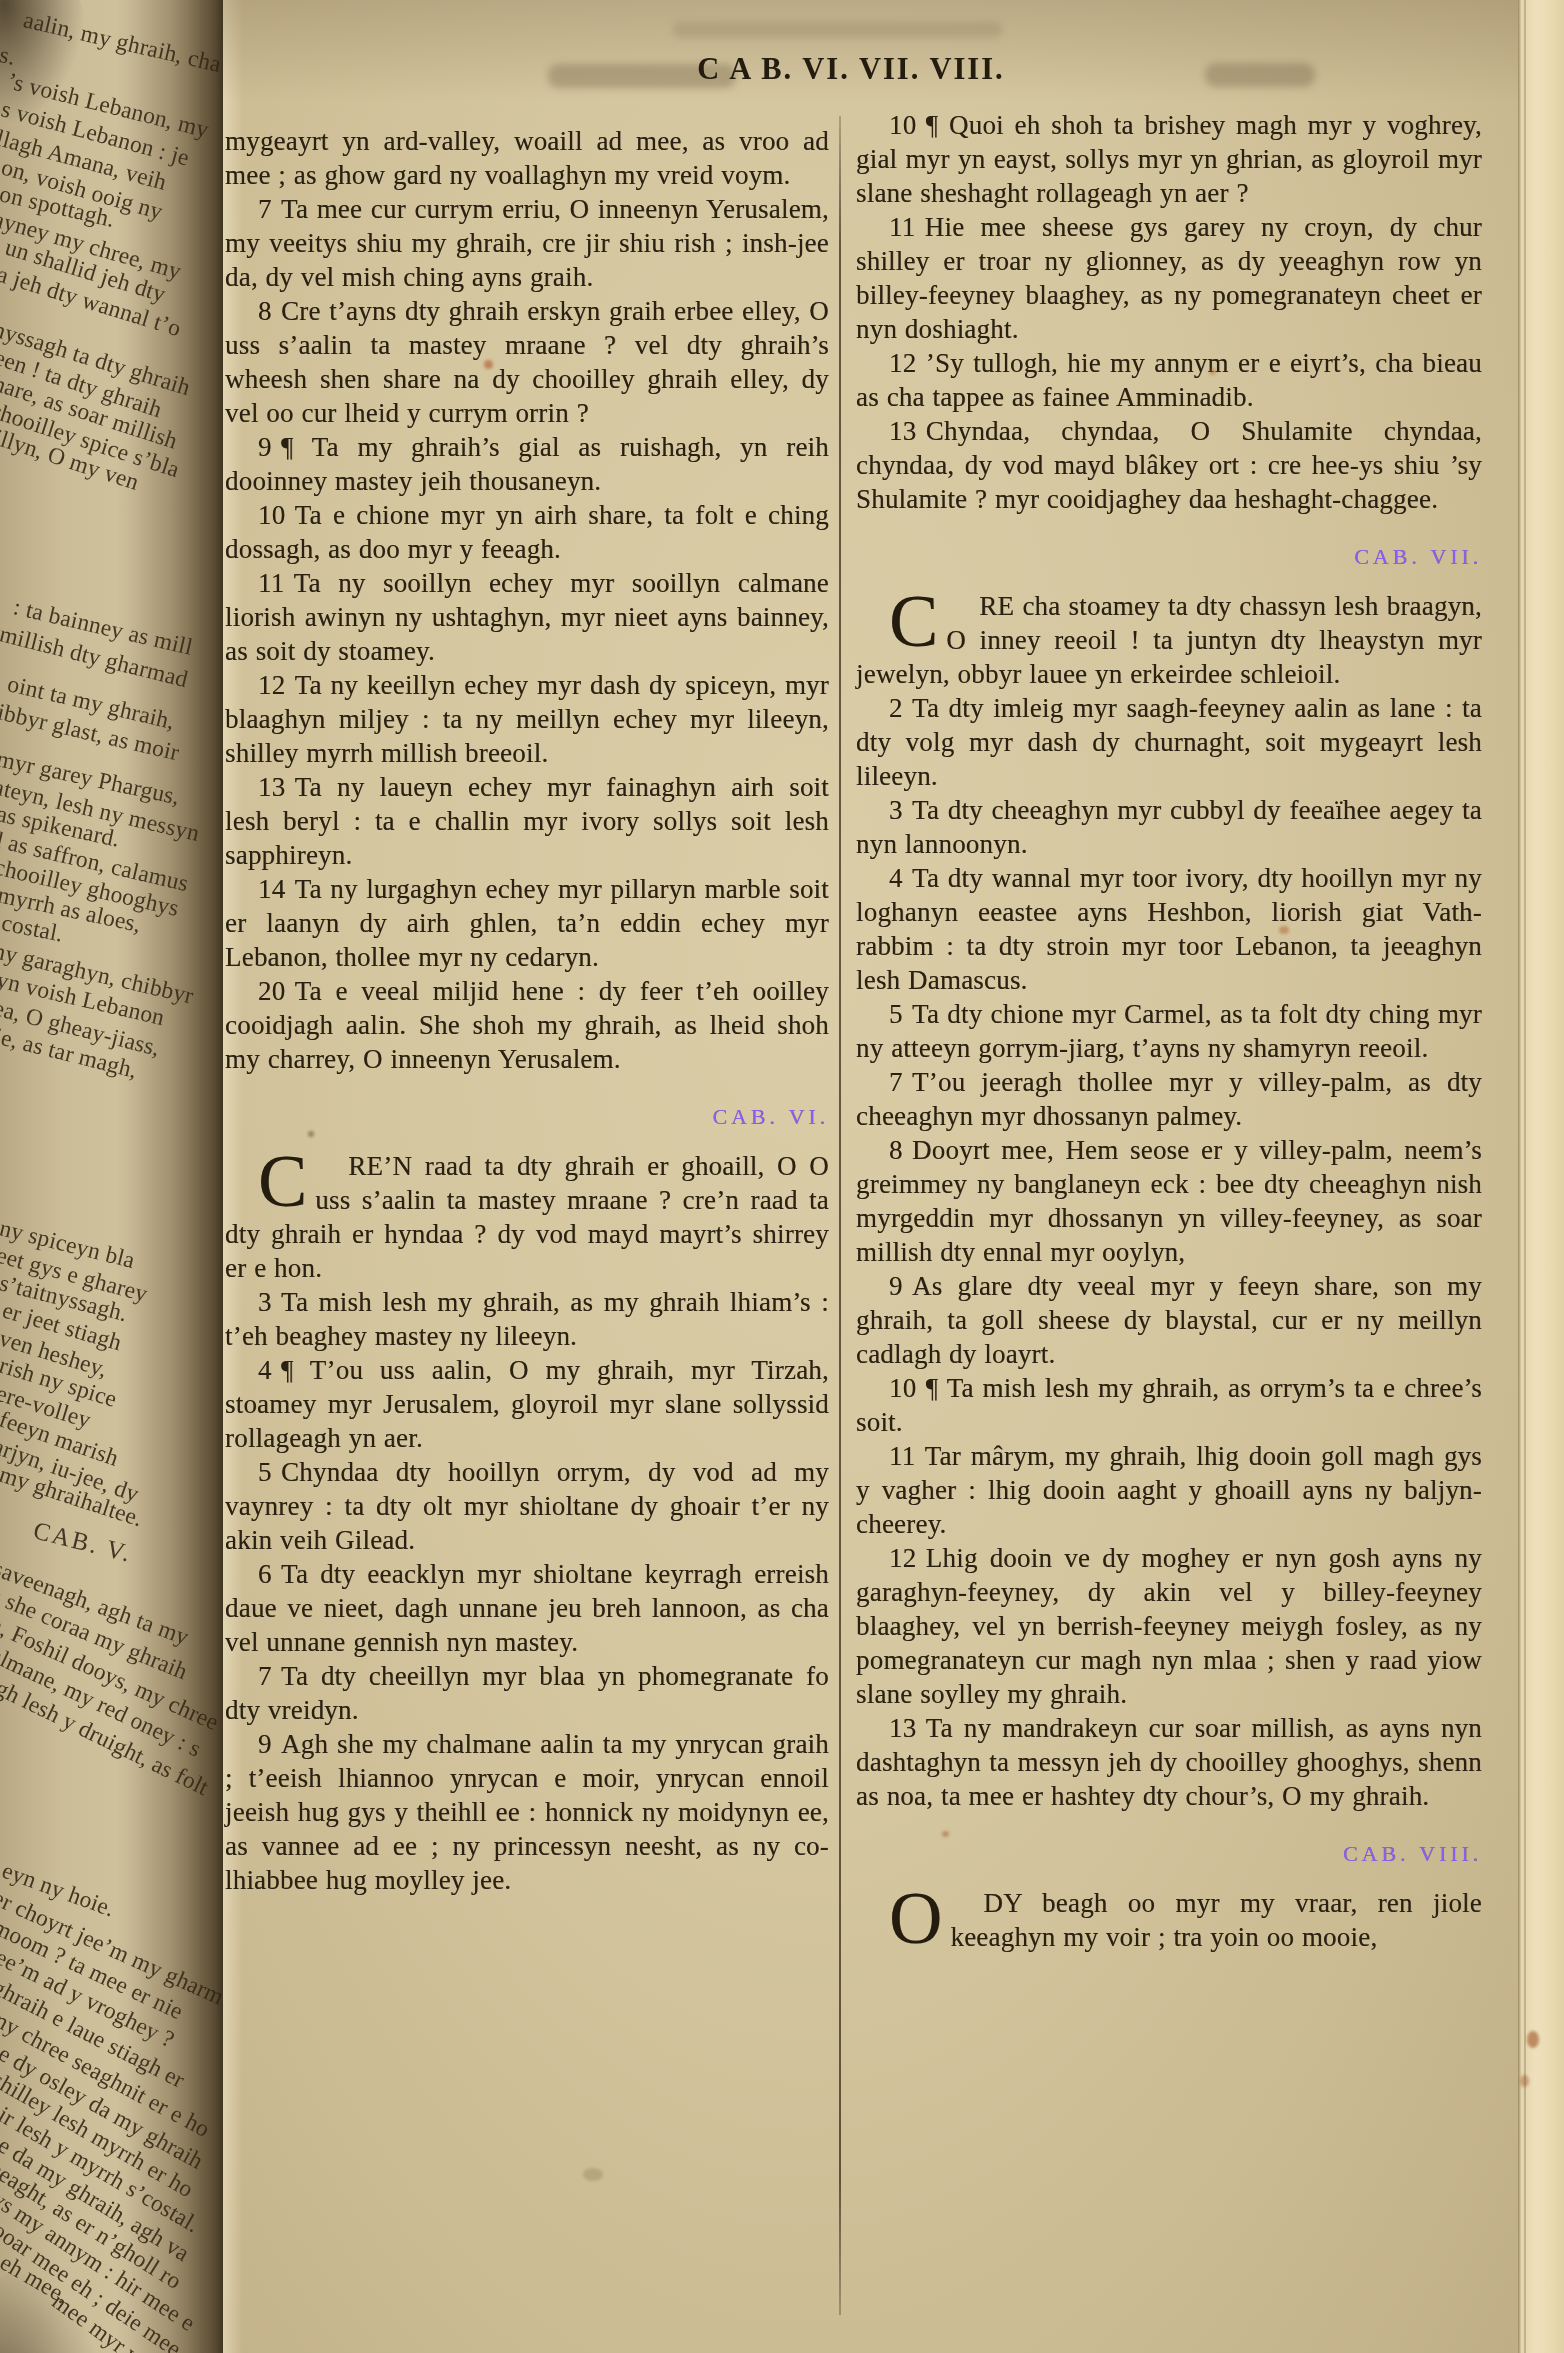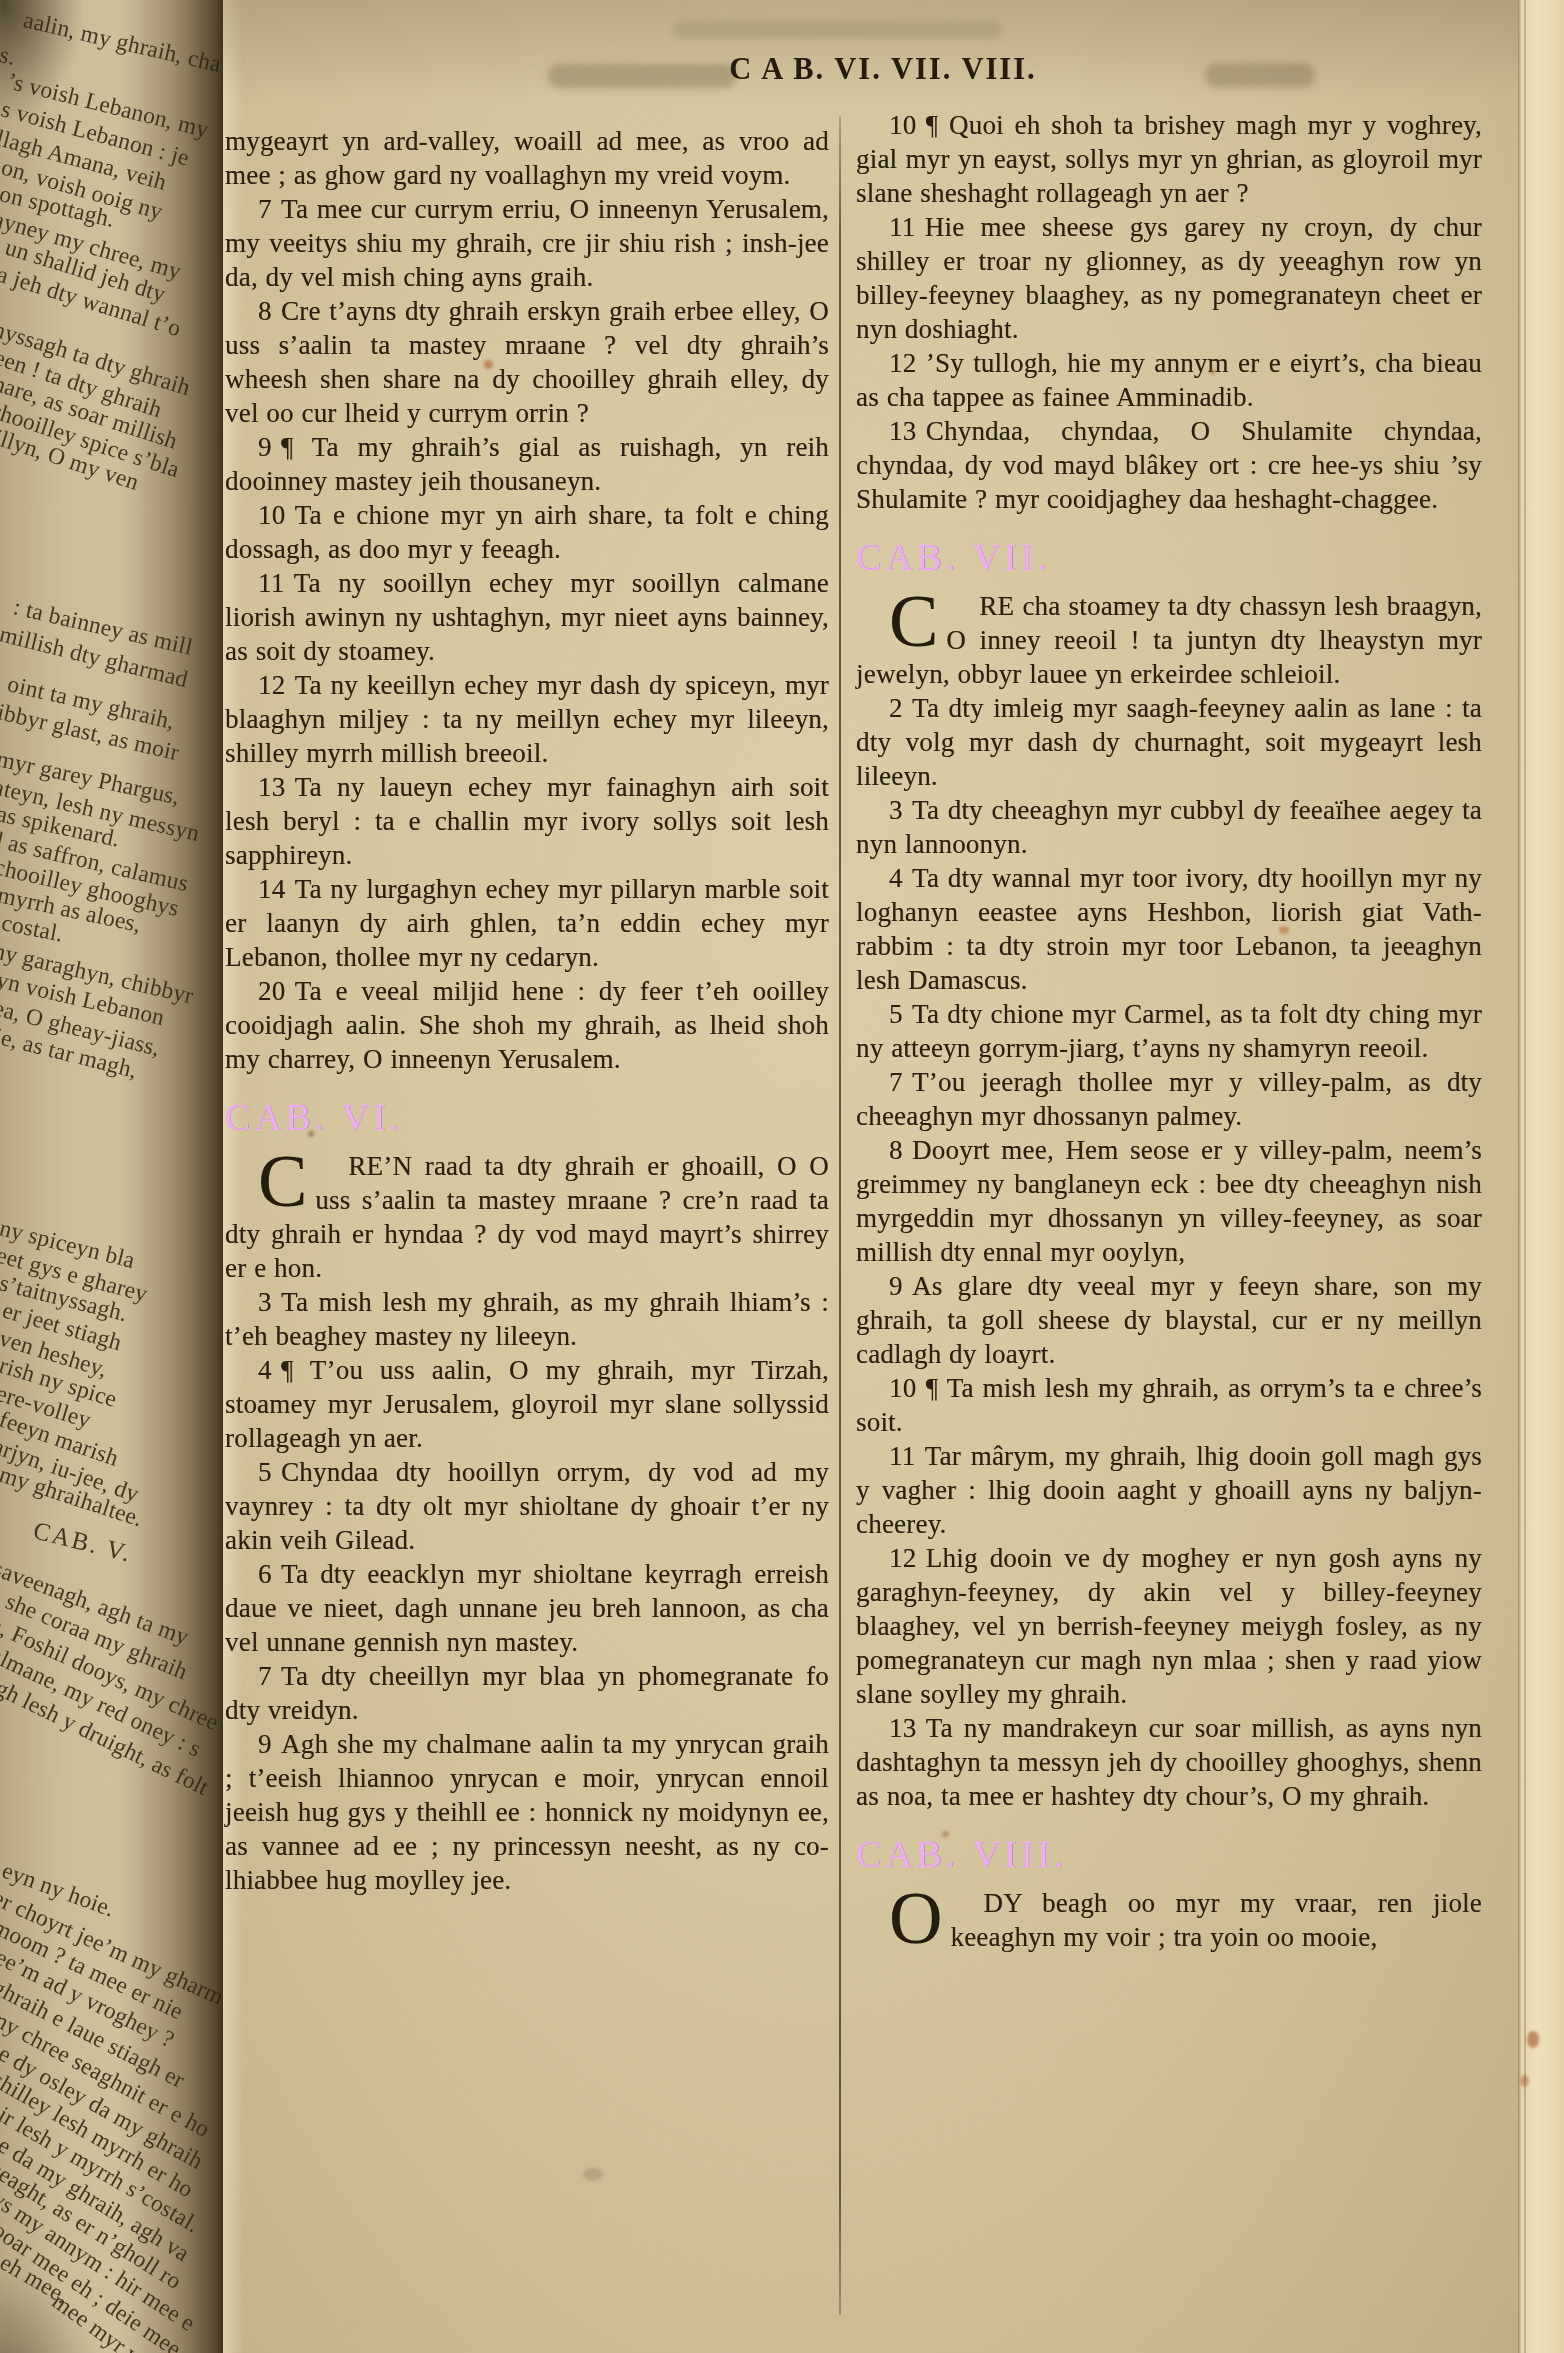--- a/index.html
+++ b/index.html
@@ -47,43 +47,43 @@
     position:absolute;left:1518px;top:0;width:47px;height:2354px;
     background:linear-gradient(to right,#998861 0%,#e4d5ae 7%,#eee0bb 38%,#e9dab2 70%,#e0d0a6 100%);
   }
   .fore-edge .seam{
     position:absolute;left:6.3px;top:0;width:1.6px;height:100%;
     background:rgba(120,102,70,.35);
   }
   
   .header-row{
     position:absolute;left:223px;top:52px;width:1256px;text-align:center;
-    font-size:30.5px;letter-spacing:2px;color:#241c0f;font-weight:bold;margin-left:32px;
+    font-size:30.5px;letter-spacing:2px;color:#241c0f;font-weight:bold;
   }
   .ghost-smudge{
     position:absolute;height:23.5px;border-radius:11px;filter:blur(3.9px);
     background:rgba(96,80,52,.30);
   }
   .g1{left:548px;top:64px;width:188px;}
   .g2{left:1205px;top:63px;width:110px;}
   .g3{left:673px;top:22px;width:329px;height:15.6px;background:rgba(96,80,52,.16);}
   
   .col{
     position:absolute;top:108px;color:#2b2112;font-size:27px;line-height:34px;
     text-align:justify;letter-spacing:0.2px;word-spacing:0.8px;
     text-shadow:0.3px 0.3px 0.2px rgba(43,33,18,.45);
   }
   .col-left{left:225px;width:604px;}
   .col-right{left:856px;width:626px;}
   .col p{margin:0;text-indent:33px;}
   .col p.cont{text-indent:0;margin-top:16px;}
   .vnum{margin-right:9.4px;}
   .chap-head{
-    text-align:left;font-size:38px;letter-spacing:3.9px;margin:23.5px 0 15.6px;
-    text-indent:0;color:#f0abfc;
+    text-align:right;font-size:22px;letter-spacing:3.9px;margin:23.5px 0 15.6px;
+    text-indent:0;color:#8b5cf6;
   }
   .chap-start{text-indent:0;}
   .dropcap{
     float:left;font-size:74px;line-height:59px;padding:3.1px 7.8px 0 0;color:#241c0f;
   }
   .divider{
     position:absolute;left:839px;top:116px;width:2.3px;height:2199px;
     background:linear-gradient(to bottom,rgba(50,38,22,.25),rgba(50,38,22,.7) 6%,rgba(50,38,22,.7) 94%,rgba(50,38,22,.3));
   }
   

